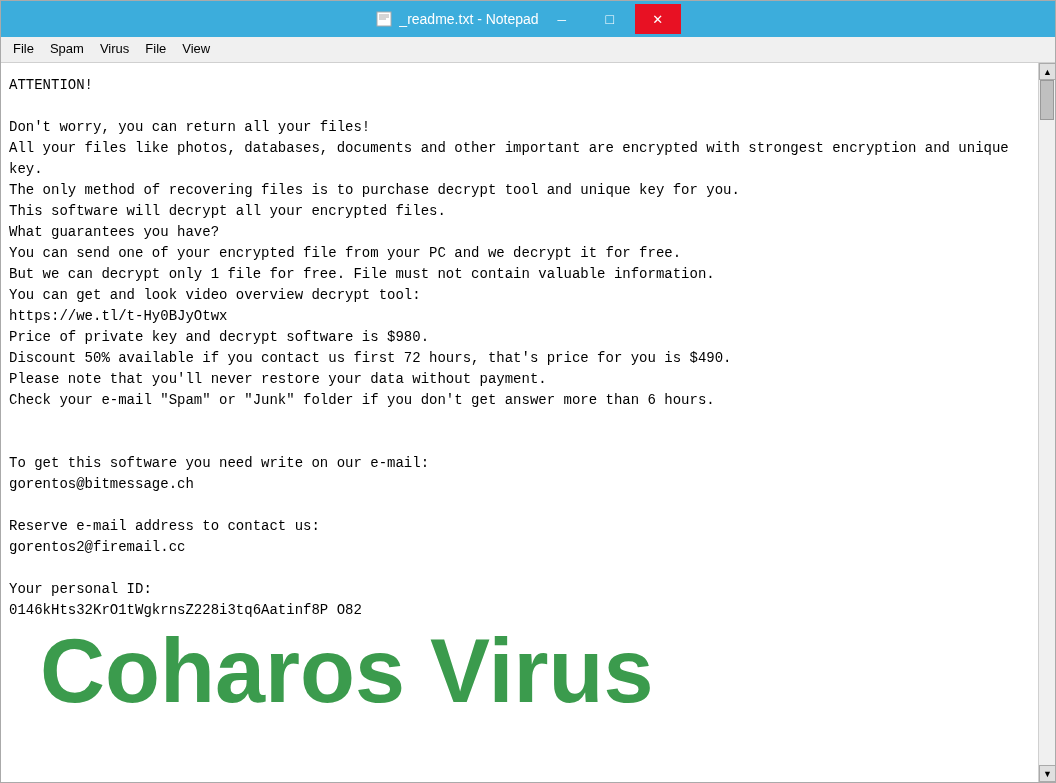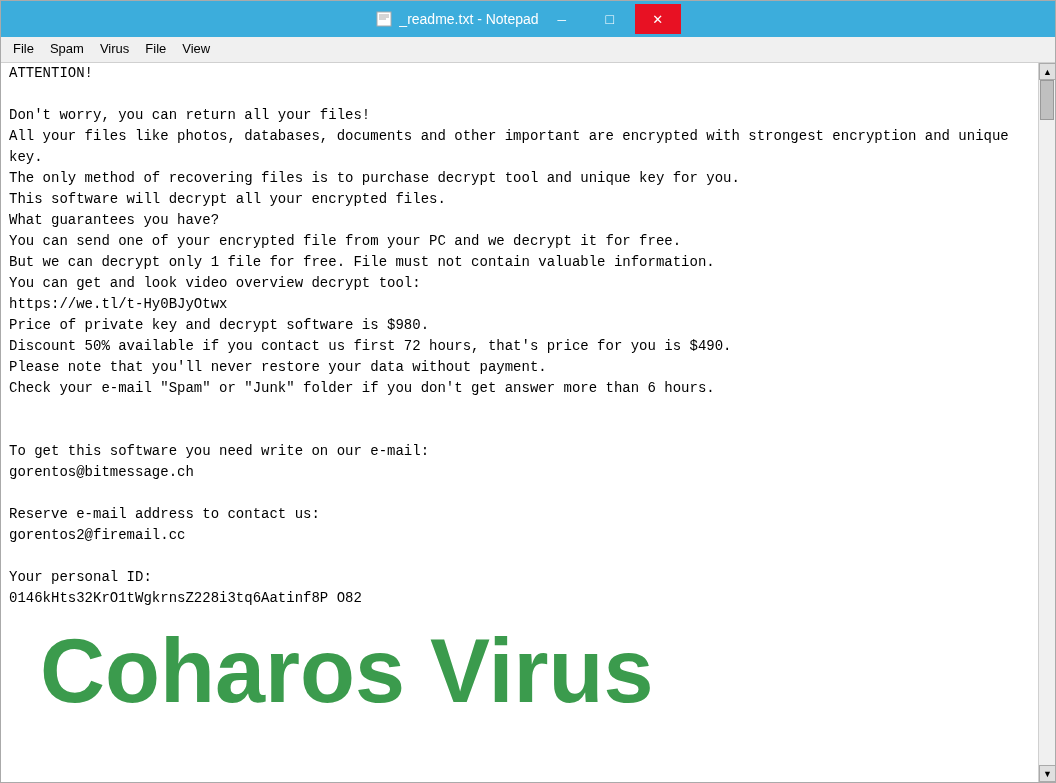--- a/index.html
+++ b/index.html
@@ -115,21 +115,21 @@
 
     .content-area {
       flex: 1;
       display: flex;
       overflow: hidden;
       background: white;
     }
 
     .text-area {
       flex: 1;
-      padding: 0 8px;
+      padding: 12px 8px;
       font-family: 'Courier New', Lucida Console, monospace;
       font-size: 14px;
       line-height: 1.5;
       overflow-y: auto;
       overflow-x: hidden;
       position: relative;
       white-space: pre-wrap;
       word-wrap: break-word;
     }
 

